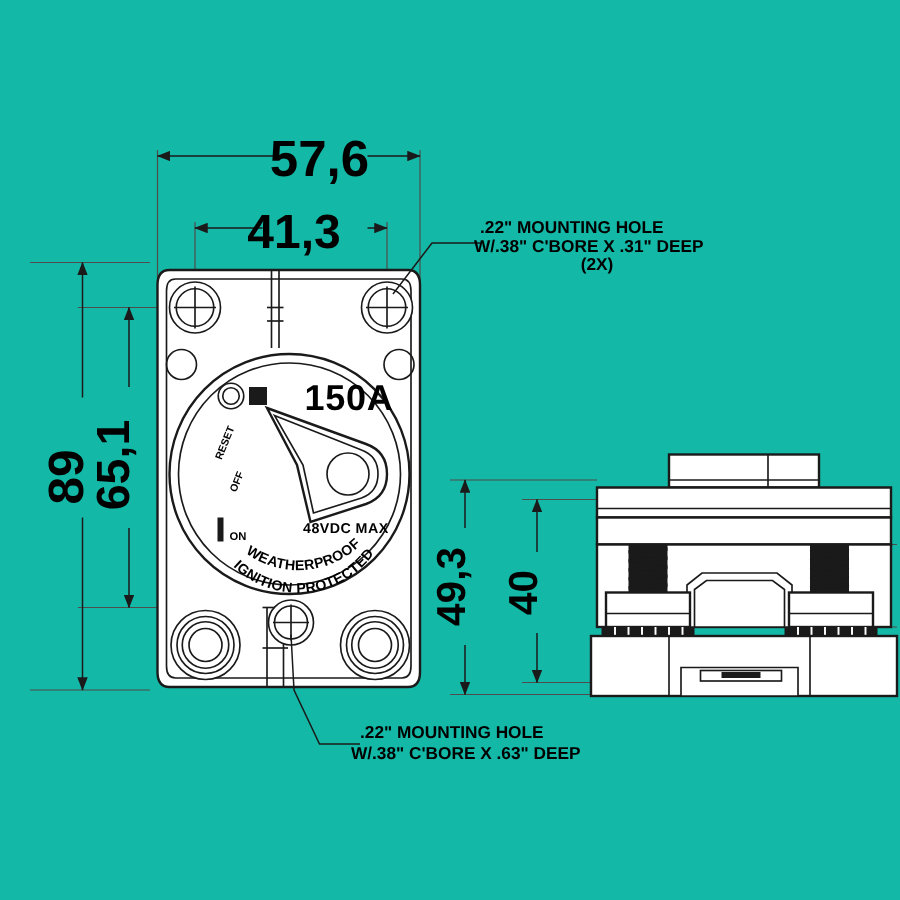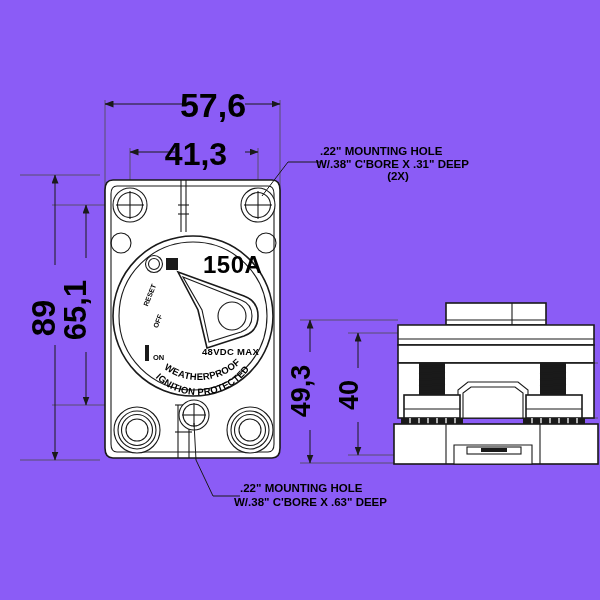--- a/index.html
+++ b/index.html
@@ -12,21 +12,21 @@
     width: 600px;
     height: 600px;
     overflow: hidden;
     font-family: "Liberation Sans", sans-serif;
     color: #1a1a1a;
   }
   #drawing-root {
     position: relative;
     width: 600px;
     height: 600px;
-    background: #8b5cf6;
+    background: #14b8a6;
   }
   svg#tech-drawing {
     position: absolute;
     top: 0;
     left: 0;
     display: block;
   }
   .dim-text {
     font-family: "Liberation Sans", sans-serif;
     font-weight: bold;

